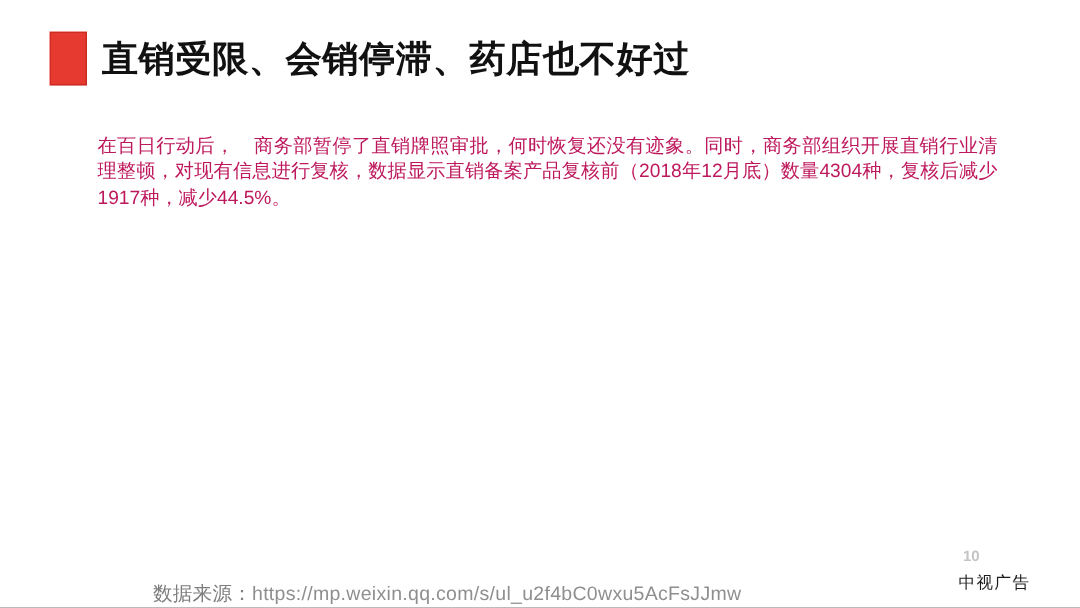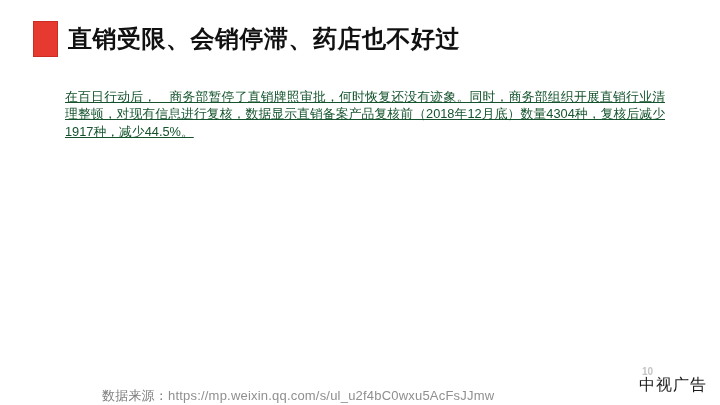--- a/index.html
+++ b/index.html
@@ -89,37 +89,37 @@
     font-size: 10px;
     color: #c4c4c4;
     font-weight: bold;
     letter-spacing: 0;
     text-align: right;
   }
   .logo-text {
     position: absolute;
     left: 7px;
     bottom: 2px;
-    font-size: 16px;
+    font-size: 11px;
     color: #1c1c1c;
     letter-spacing: 1px;
     white-space: nowrap;
   }
 </style>
 </head>
 <body>
 
 <div class="slide">
 
   <div class="title-row">
     <div class="accent-bar" style="background: rgb(230, 58, 48);"></div>
     <div class="slide-title" style="color: rgb(17, 17, 17);">直销受限、会销停滞、药店也不好过</div>
   </div>
 
-  <div class="body-block" id="block-1" style="color: #14532d; text-decoration: underline;">
+  <div class="body-block" id="block-1" style="color: #be185d;">
     <p>在百日行动后，　商务部暂停了直销牌照审批，何时恢复还没有迹象。同时，商务部组织开展直销行业清理整顿，对现有信息进行复核，数据显示直销备案产品复核前（2018年12月底）数量4304种，复核后减少1917种，减少44.5%。</p>
   </div>
 
 
   <div class="source-line" style="color: rgb(138, 138, 138);">
     <span class="source-label">数据来源：</span><span class="source-url">https://mp.weixin.qq.com/s/ul_u2f4bC0wxu5AcFsJJmw</span>
   </div>
 
   <div class="logo">
     <span class="logo-mark">10</span>

